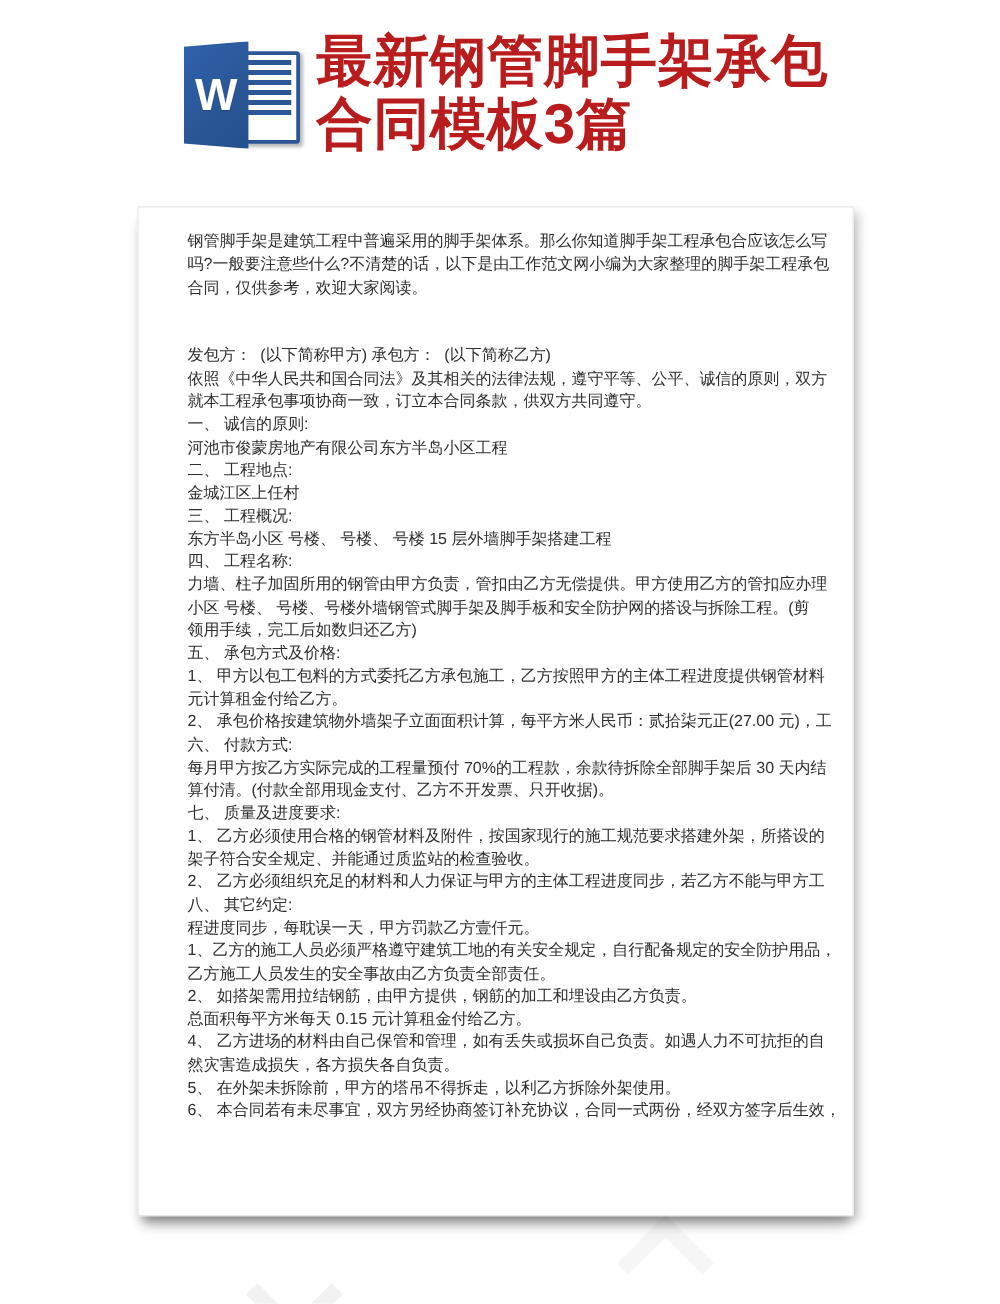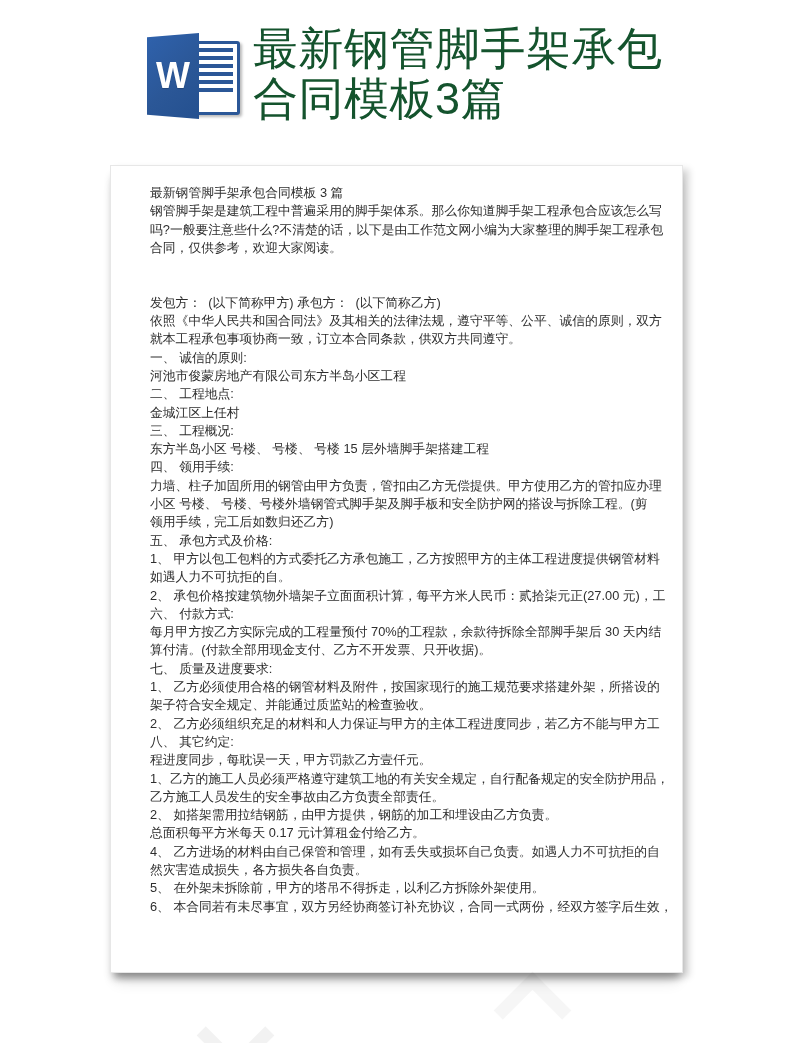--- a/index.html
+++ b/index.html
@@ -29,22 +29,22 @@
     position: absolute; left: 2px; top: 0; width: 52px; height: 86px;
     background: linear-gradient(135deg, #2f62ad 0%, #2b5797 55%, #24508f 100%);
     clip-path: polygon(0 5%, 100% 0, 100% 100%, 0 95%);
     display: flex; align-items: center; justify-content: center;
     color: #ffffff; font-weight: bold; font-size: 36px;
     text-shadow: 0 1px 1px rgba(0,0,0,0.2);
   }
 
   .page-title {
     position: absolute; left: 253px; top: 24px;
-    font-size: 45px; line-height: 50px; font-weight: normal;
-    color: #14532d; letter-spacing: 0.5px; white-space: nowrap;
+    font-size: 45px; line-height: 50px; font-weight: bold;
+    color: #b91c1c; letter-spacing: 0.5px; white-space: nowrap;
   }
 
   
   .doc-page {
     position: absolute; left: 110px; top: 165px;
     width: 573px; height: 808px;
     box-sizing: border-box;
     background: #ffffff;
     border: 1px solid #e7e7e7;
     padding: 18px 24px 0 39px;
@@ -91,56 +91,55 @@
     <div class="icon-w">W</div>
   </div>
   <div class="page-title">
     <div>最新钢管脚手架承包</div>
     <div>合同模板3篇</div>
   </div>
 </div>
 
 <div class="doc-page">
   <div>
-      <p class="doc-line">最新钢管脚手架承包合同模板 3 篇</p>
       <p class="doc-line">钢管脚手架是建筑工程中普遍采用的脚手架体系。那么你知道脚手架工程承包合应该怎么写</p>
       <p class="doc-line">吗?一般要注意些什么?不清楚的话，以下是由工作范文网小编为大家整理的脚手架工程承包</p>
       <p class="doc-line">合同，仅供参考，欢迎大家阅读。</p>
       <p class="doc-line"></p>
       <p class="doc-line"></p>
       <p class="doc-line">发包方：  (以下简称甲方) 承包方：  (以下简称乙方)</p>
       <p class="doc-line">依照《中华人民共和国合同法》及其相关的法律法规，遵守平等、公平、诚信的原则，双方</p>
       <p class="doc-line">就本工程承包事项协商一致，订立本合同条款，供双方共同遵守。</p>
       <p class="doc-line">一、 诚信的原则:</p>
       <p class="doc-line">河池市俊蒙房地产有限公司东方半岛小区工程</p>
       <p class="doc-line">二、 工程地点:</p>
       <p class="doc-line">金城江区上任村</p>
       <p class="doc-line">三、 工程概况:</p>
       <p class="doc-line">东方半岛小区 号楼、 号楼、 号楼 15 层外墙脚手架搭建工程</p>
-      <p class="doc-line">四、 领用手续:</p>
+      <p class="doc-line">四、 工程名称:</p>
       <p class="doc-line">力墙、柱子加固所用的钢管由甲方负责，管扣由乙方无偿提供。甲方使用乙方的管扣应办理</p>
       <p class="doc-line">小区 号楼、 号楼、号楼外墙钢管式脚手架及脚手板和安全防护网的搭设与拆除工程。(剪</p>
       <p class="doc-line">领用手续，完工后如数归还乙方)</p>
       <p class="doc-line">五、 承包方式及价格:</p>
       <p class="doc-line">1、 甲方以包工包料的方式委托乙方承包施工，乙方按照甲方的主体工程进度提供钢管材料</p>
-      <p class="doc-line">如遇人力不可抗拒的自。</p>
+      <p class="doc-line">元计算租金付给乙方。</p>
       <p class="doc-line">2、 承包价格按建筑物外墙架子立面面积计算，每平方米人民币：贰拾柒元正(27.00 元)，工</p>
       <p class="doc-line">六、 付款方式:</p>
       <p class="doc-line">每月甲方按乙方实际完成的工程量预付 70%的工程款，余款待拆除全部脚手架后 30 天内结</p>
       <p class="doc-line">算付清。(付款全部用现金支付、乙方不开发票、只开收据)。</p>
       <p class="doc-line">七、 质量及进度要求:</p>
       <p class="doc-line">1、 乙方必须使用合格的钢管材料及附件，按国家现行的施工规范要求搭建外架，所搭设的</p>
       <p class="doc-line">架子符合安全规定、并能通过质监站的检查验收。</p>
       <p class="doc-line">2、 乙方必须组织充足的材料和人力保证与甲方的主体工程进度同步，若乙方不能与甲方工</p>
       <p class="doc-line">八、 其它约定:</p>
       <p class="doc-line">程进度同步，每耽误一天，甲方罚款乙方壹仟元。</p>
       <p class="doc-line">1、乙方的施工人员必须严格遵守建筑工地的有关安全规定，自行配备规定的安全防护用品，</p>
       <p class="doc-line">乙方施工人员发生的安全事故由乙方负责全部责任。</p>
       <p class="doc-line">2、 如搭架需用拉结钢筋，由甲方提供，钢筋的加工和埋设由乙方负责。</p>
-      <p class="doc-line">总面积每平方米每天 0.17 元计算租金付给乙方。</p>
+      <p class="doc-line">总面积每平方米每天 0.15 元计算租金付给乙方。</p>
       <p class="doc-line">4、 乙方进场的材料由自己保管和管理，如有丢失或损坏自己负责。如遇人力不可抗拒的自</p>
       <p class="doc-line">然灾害造成损失，各方损失各自负责。</p>
       <p class="doc-line">5、 在外架未拆除前，甲方的塔吊不得拆走，以利乙方拆除外架使用。</p>
       <p class="doc-line">6、 本合同若有未尽事宜，双方另经协商签订补充协议，合同一式两份，经双方签字后生效，</p>
     </div>
 </div>
 
 <div class="chev chev-up-right"></div>
 <div class="chev chev-down-left"></div>
 

